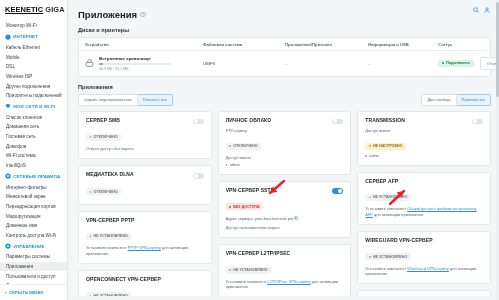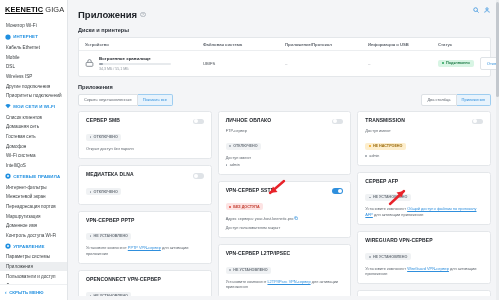--- a/index.html
+++ b/index.html
@@ -21,21 +21,21 @@
     overflow: hidden;
   }
   .brand {
     padding: 5px 4px 6px 5px;
     font-size: 7.4px; font-weight: bold;
     letter-spacing: .1px;
     color: #1a1a1a;
     white-space: nowrap;
   }
   .brand .k { color: #0a0a0a; text-decoration: underline; }
-  .brand .g { color: #2e2e2e; font-weight: normal; }
+  .brand .g { color: #2e2e2e; font-weight: bold; }
   .nav { flex: 1; overflow: hidden; padding-top: 1px; }
   .nav-item {
     font-size: 4.6px; color: #3c4043;
     padding: 2.3px 4px 2.3px 6px;
     line-height: 1.1; white-space: nowrap;
   }
   .nav-item.active { background: #eceef0; }
   .nav-head {
     display: flex; align-items: center; gap: 2.2px;
     padding: 3px 4px 3px 5px;

